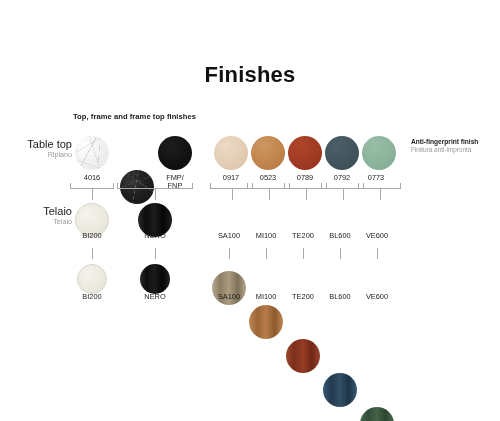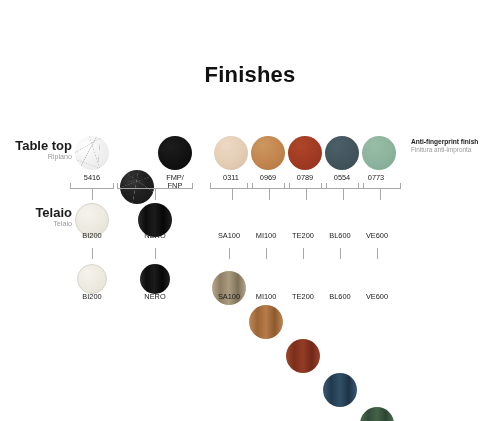--- a/index.html
+++ b/index.html
@@ -33,21 +33,21 @@
     line-height:1.2;
   }
   .group-head-right .en{font-size:6.6px;font-weight:bold;color:#1b1b1b;}
   .group-head-right .it{font-size:6.4px;color:#9a9a9a;}
 
   
   .row-label{
     position:absolute;right:0;width:72px;text-align:right;
     line-height:1.18;
   }
-  .row-label .en{font-size:13px;font-weight:bold;color:#1b1b1b;display:block;}
+  .row-label .en{font-size:11px;font-weight:normal;color:#1b1b1b;display:block;}
   .row-label .it{font-size:7.2px;color:#9a9a9a;display:block;}
 
   .lbl-toptop{left:0;top:138px;}
   .lbl-frame{left:0;top:205px;}
   .lbl-under{left:0;top:263px;}
 
   
   .swatch{
     position:absolute;border-radius:50%;
   }
@@ -120,20 +120,21 @@
   .metal{position:relative;}
 </style>
 </head>
 <body>
 
 <div class="page">
 
   <div class="title">Finishes</div>
 
   <div class="group-head">
+    <div class="en">Top, frame and frame top finishes</div>
   </div>
 
   <div class="group-head-right">
     <div class="en">Anti-fingerprint finish</div>
     <div class="it">Finitura anti-impronta</div>
   </div>
 
   <div class="row-label lbl-toptop">
     <span class="en">Table top</span>
     <span class="it">Ripiano</span>
@@ -150,28 +151,28 @@
   <div class="swatch sw-lg marble-white" style="left:75px;top:136px;"></div>
   <div class="swatch sw-lg marble-black" style="left:120px;top:136px;"></div>
   <div class="swatch sw-lg solid-black" style="left:158px;top:136px;"></div>
 
   <div class="swatch sw-lg" style="left:214px;top:136px;background:radial-gradient(circle at 36% 28%,#ecd9c4 0%,#e3cdb5 55%,#d6bda3 100%);"></div>
   <div class="swatch sw-lg" style="left:251px;top:136px;background:radial-gradient(circle at 36% 28%,#cd9660 0%,#c1854d 55%,#b2743d 100%);"></div>
   <div class="swatch sw-lg" style="left:288px;top:136px;background:radial-gradient(circle at 36% 28%,#ad4529 0%,#a03a22 55%,#91311c 100%);"></div>
   <div class="swatch sw-lg" style="left:325px;top:136px;background:radial-gradient(circle at 36% 28%,#4c5f68 0%,#42545c 55%,#394a52 100%);"></div>
   <div class="swatch sw-lg" style="left:362px;top:136px;background:radial-gradient(circle at 36% 28%,#98bda7 0%,#8cb39c 55%,#7fa78f 100%);"></div>
 
-  <div class="code" style="left:74px;top:174px;width:36px;">5416</div>
+  <div class="code" style="left:74px;top:174px;width:36px;">4016</div>
   <div class="code" style="left:119px;top:174px;width:36px;">3452</div>
   <div class="code" style="left:157px;top:174px;width:36px;">FMP/
 FNP</div>
-  <div class="code" style="left:213px;top:174px;width:36px;">0311</div>
-  <div class="code" style="left:250px;top:174px;width:36px;">0969</div>
+  <div class="code" style="left:213px;top:174px;width:36px;">0917</div>
+  <div class="code" style="left:250px;top:174px;width:36px;">0523</div>
   <div class="code" style="left:287px;top:174px;width:36px;">0789</div>
-  <div class="code" style="left:324px;top:174px;width:36px;">0554</div>
+  <div class="code" style="left:324px;top:174px;width:36px;">0792</div>
   <div class="code" style="left:358px;top:174px;width:36px;">0773</div>
 
   <div class="bracket" style="left:70px;top:188px;width:44px;">
     <div class="bar"></div>
       <div class="endL"></div>
       <div class="endR"></div>
     <div class="drop" style="left:50%;"></div>
   </div>
   <div class="bracket" style="left:117px;top:188px;width:76px;">
     <div class="bar"></div>

